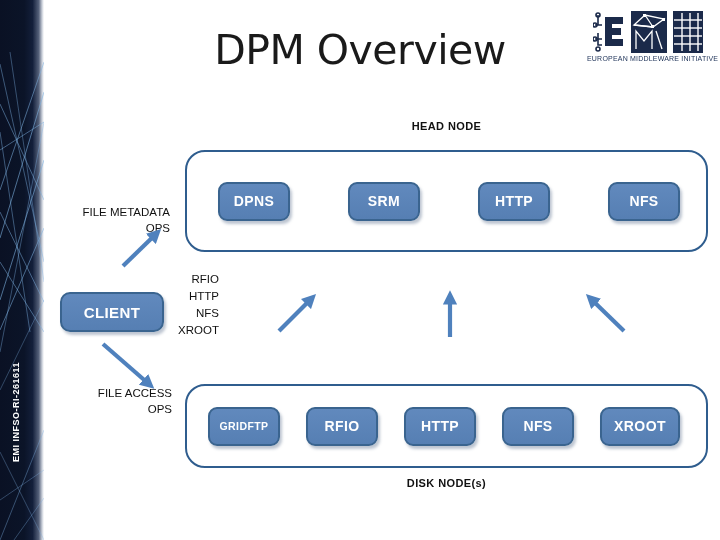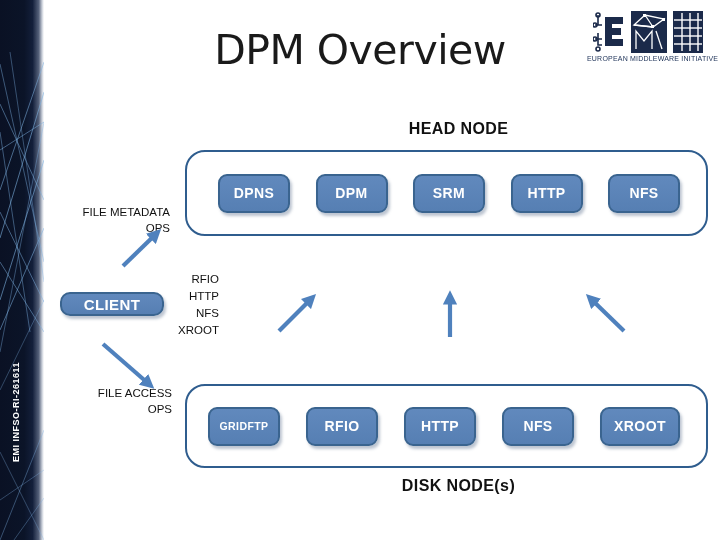--- a/index.html
+++ b/index.html
@@ -28,42 +28,42 @@
   .logo{position:absolute;right:9px;top:11px;width:124px;text-align:center;}
   .logo-tiles{display:flex;justify-content:center;gap:4px;}
   .logo-caption{margin-top:2px;font-size:7px;color:#23375c;letter-spacing:.2px;white-space:nowrap;}
   
   .node-box{
     position:absolute;left:185px;width:523px;box-sizing:border-box;
     border:2.5px solid var(--container-border);border-radius:20px;background:#ffffff;
     display:flex;align-items:center;justify-content:space-between;
     padding:0 26px 0 31px;
   }
-  .head-box{top:150px;height:86px;}
+  .head-box{top:150px;height:102px;}
   .disk-box{top:384px;height:84px;padding-left:21px;}
   .node-label{
-    position:absolute;left:197px;width:523px;text-align:center;
-    font-weight:bold;font-size:16px;letter-spacing:.4px;color:#111;
+    position:absolute;left:185px;width:523px;text-align:center;
+    font-weight:bold;font-size:11px;letter-spacing:.4px;color:#111;
   }
   .head-label{top:120px;}
   .disk-label{top:477px;text-align:center;}
   
   .svc-btn{
     box-sizing:border-box;height:39px;min-width:72px;padding:0 8px;
     background:linear-gradient(180deg,#6189bd 0%,#567fb3 100%);
     border:2px solid var(--button-border);border-radius:9px;
     box-shadow:2px 3px 3px rgba(90,110,140,.4);
     color:#ffffff;font-weight:bold;font-size:14px;letter-spacing:.4px;
     display:flex;align-items:center;justify-content:center;
   }
   .svc-btn.small-text{font-size:10.5px;}
   .svc-btn.wide{min-width:80px;}
   
   .client-btn{
-    position:absolute;left:60px;top:292px;width:104px;height:24px;
+    position:absolute;left:60px;top:292px;width:104px;height:40px;
     box-sizing:border-box;
     background:linear-gradient(180deg,#6189bd 0%,#567fb3 100%);
     border:2.5px solid var(--button-border);border-radius:10px;
     box-shadow:2px 3px 3px rgba(90,110,140,.4);
     color:#fff;font-weight:bold;font-size:15px;letter-spacing:.4px;
     display:flex;align-items:center;justify-content:center;
   }
   
   .annot{position:absolute;text-align:right;font-size:11.5px;line-height:16px;color:#111;}
   .file-metadata{left:60px;top:204px;width:110px;}
@@ -141,21 +141,20 @@
             <line x1="3" y1="33" x2="31" y2="33"></line>
         </g>
       </svg>
     </div>
     <div class="logo-caption">EUROPEAN MIDDLEWARE INITIATIVE</div>
   </div>
 
   <div class="node-label head-label">HEAD NODE</div>
   <div class="node-box head-box">
     <div class="svc-btn">DPNS</div>
-    <div class="svc-btn">DPM</div>
     <div class="svc-btn">SRM</div>
     <div class="svc-btn">HTTP</div>
     <div class="svc-btn">NFS</div>
   </div>
 
   <div class="node-box disk-box">
     <div class="svc-btn small-text">GRIDFTP</div>
     <div class="svc-btn">RFIO</div>
     <div class="svc-btn">HTTP</div>
     <div class="svc-btn">NFS</div>

